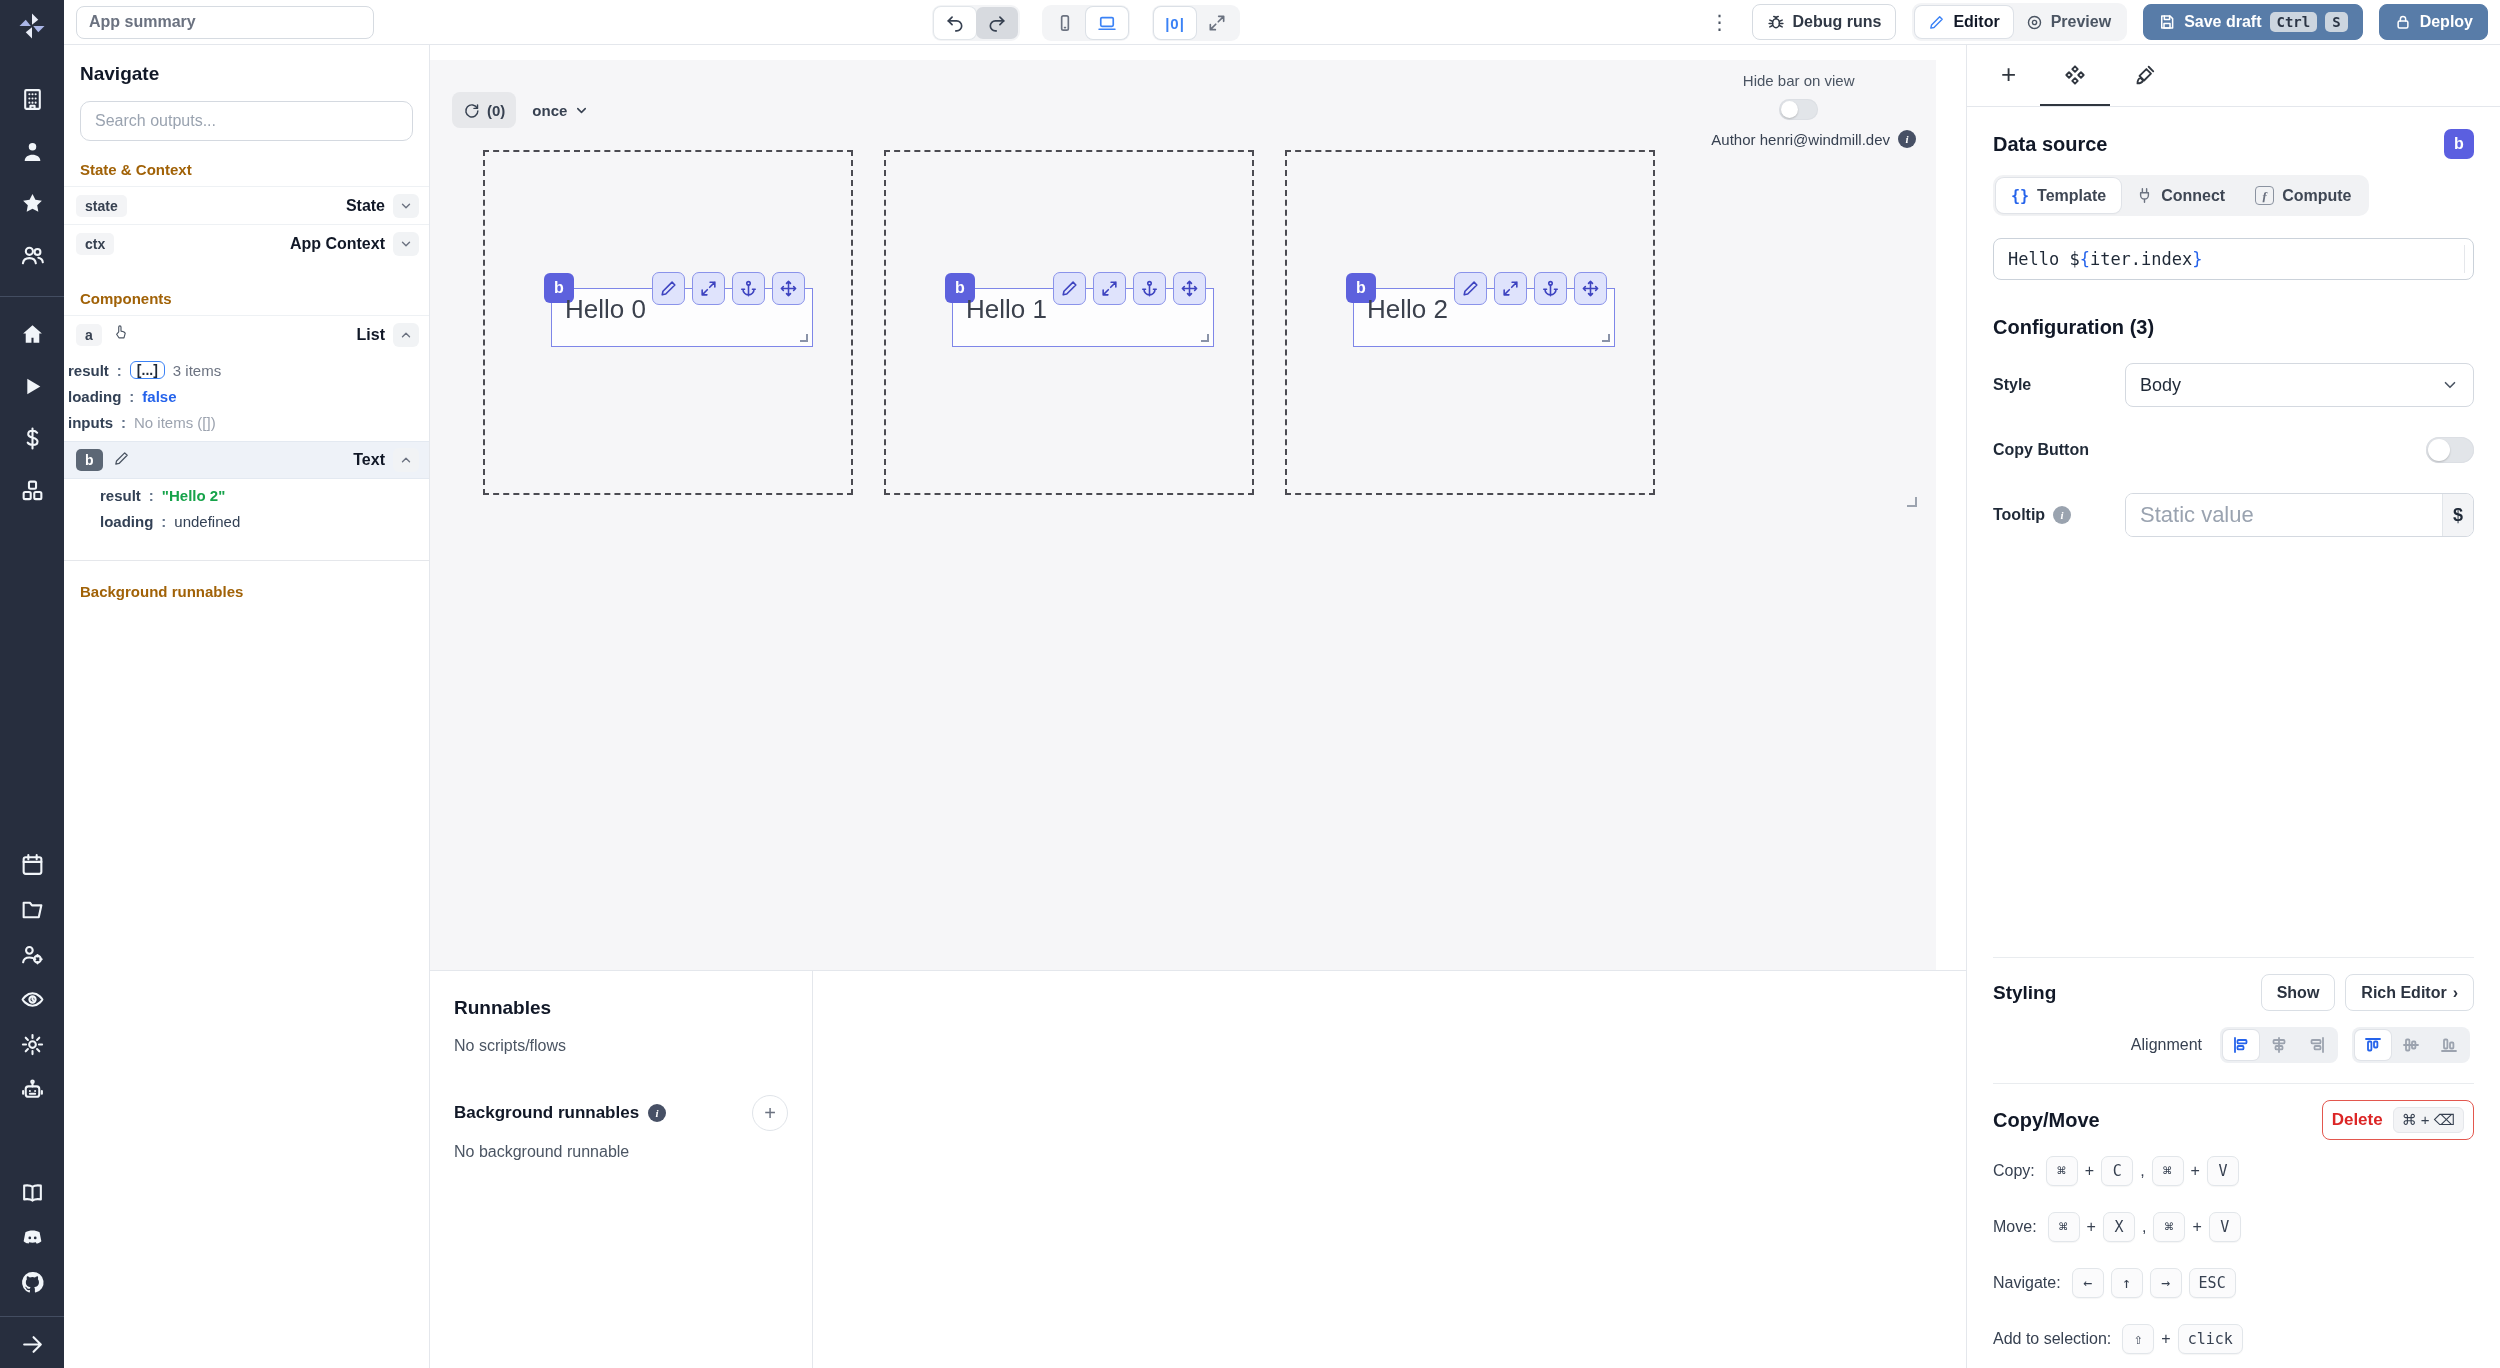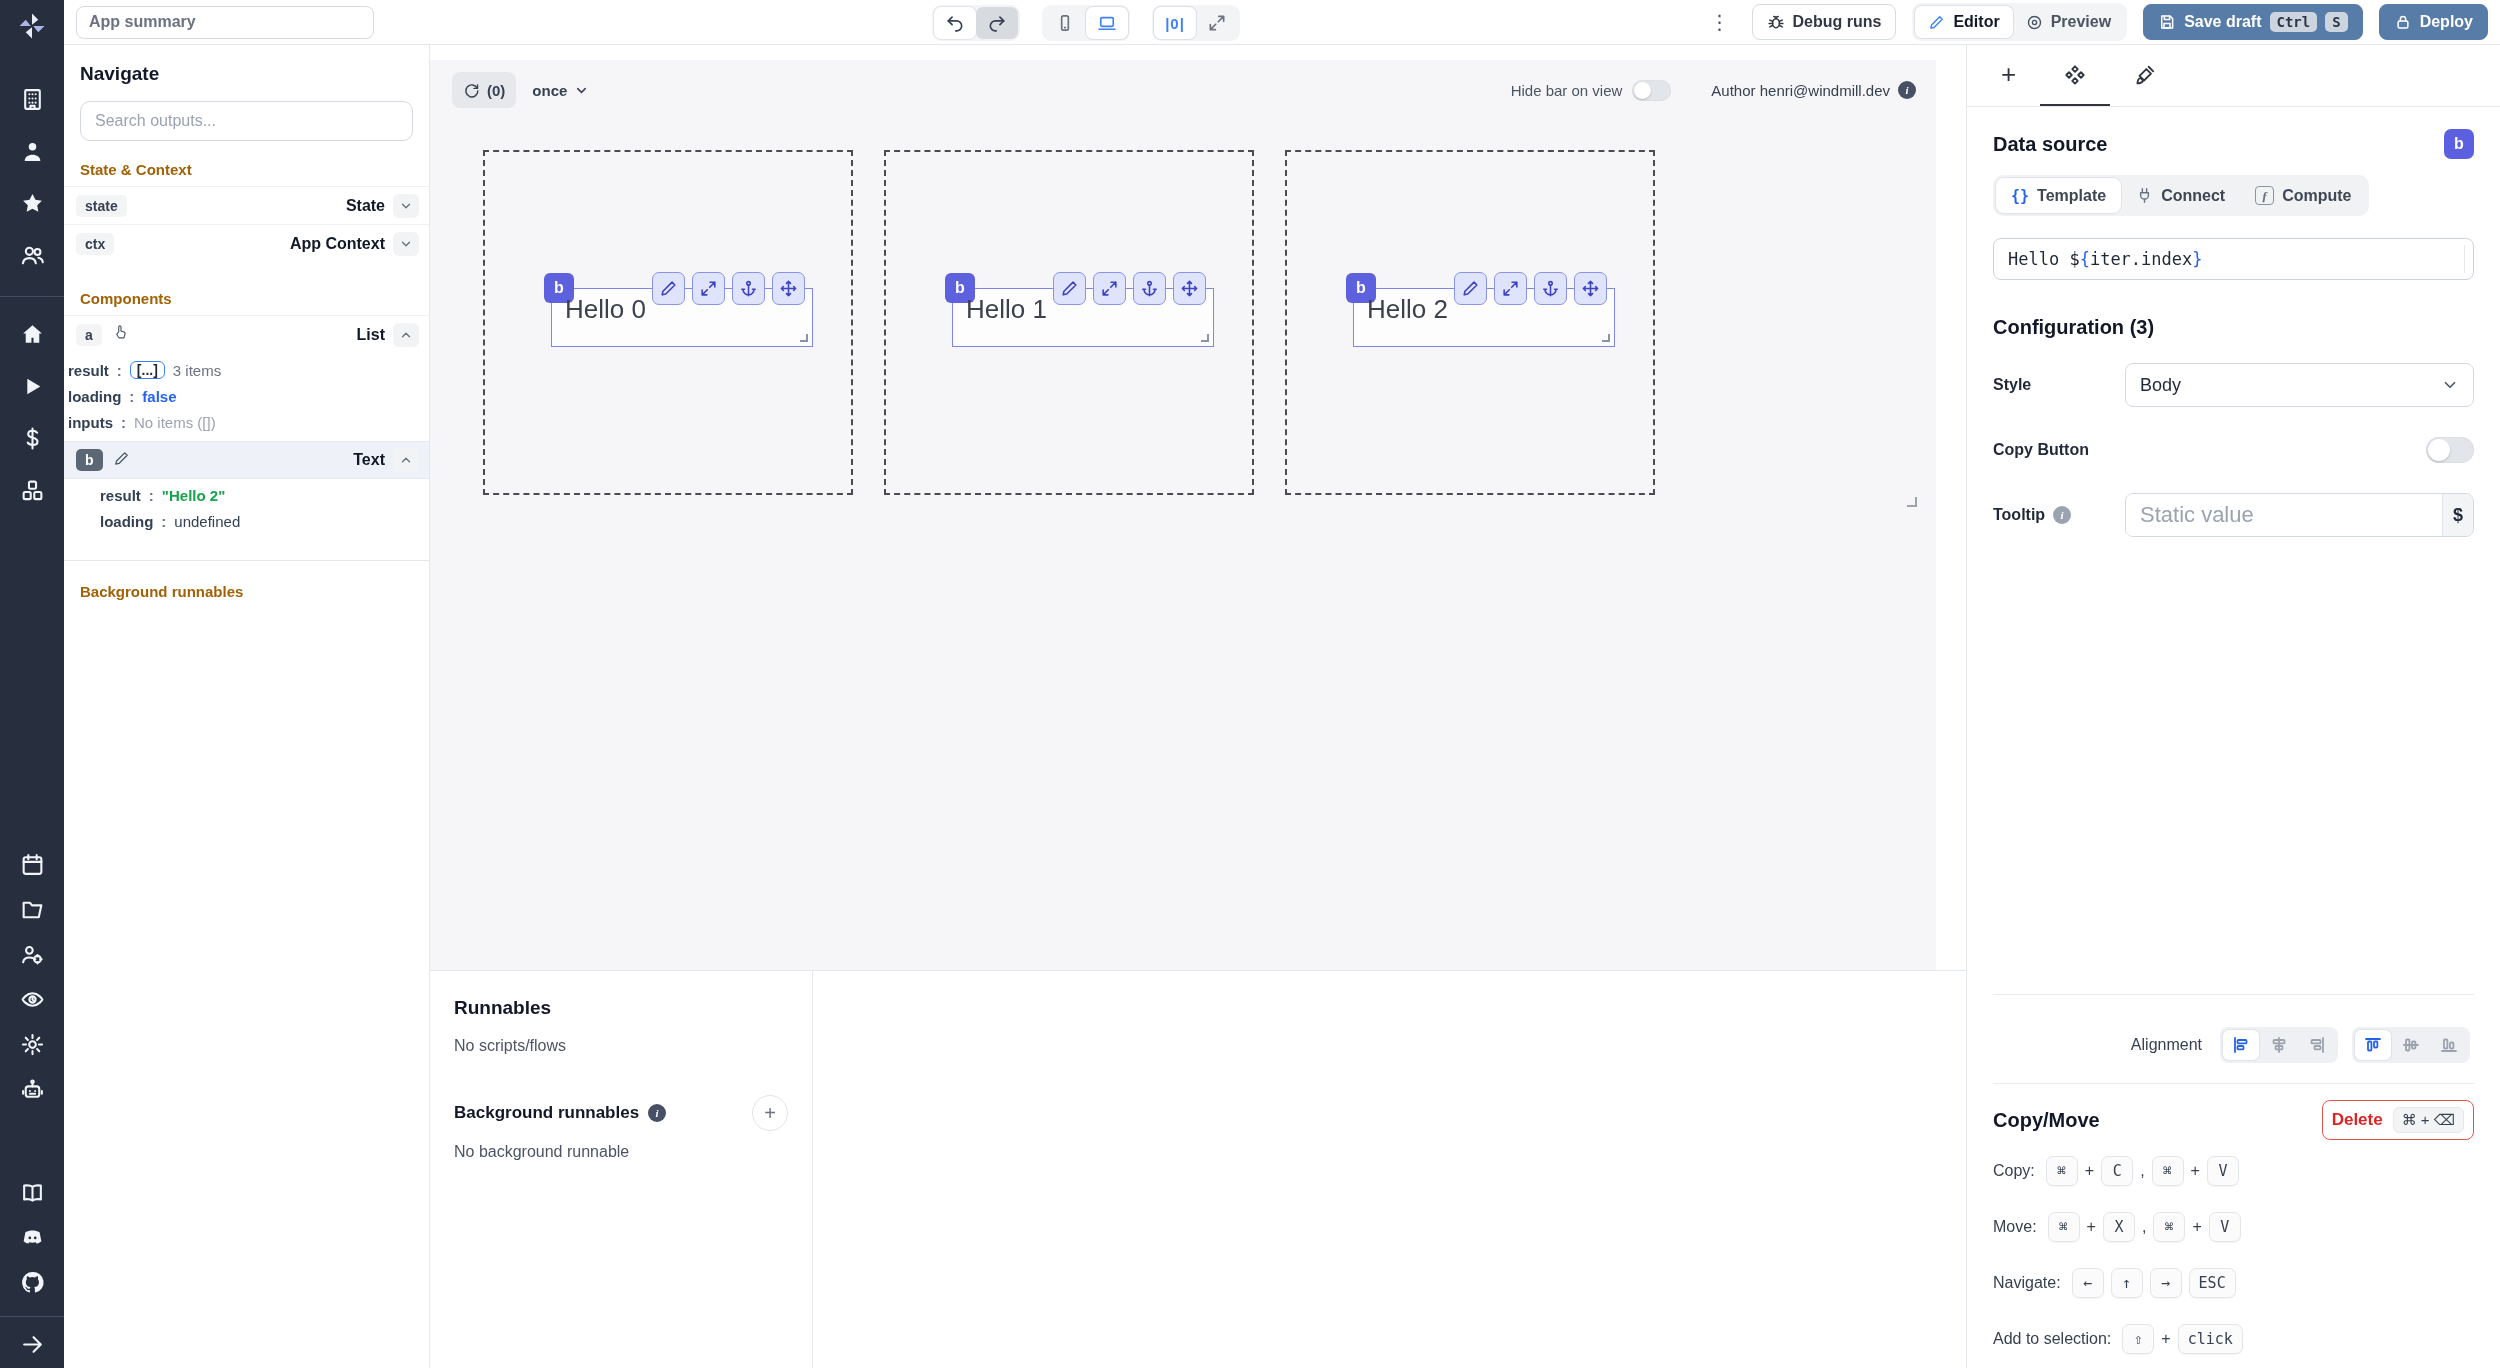--- a/index.html
+++ b/index.html
@@ -108,21 +108,21 @@
   .main { position:absolute; left:430px; top:45px; right:534px; bottom:0; background:#fff; }
   .canvas { position:absolute; left:0; top:15px; width:calc(100% - 30px); height:910px; background:#f6f6f8; }
   .canvas-bar { display:flex; align-items:center; padding:12px 20px 0 22px; }
   .refresh-chip {
     background:#e7e8eb; border-radius:8px; height:36px; display:flex; align-items:center; gap:7px; padding:0 11px;
     font-size:15px; color:#374151; font-weight:600; cursor:pointer;
   }
   .refresh-chip svg { width:17px; height:17px; stroke:#374151; fill:none; stroke-width:2; stroke-linecap:round; stroke-linejoin:round; }
   .schedule { display:flex; align-items:center; gap:7px; margin-left:16px; font-size:15px; font-weight:700; color:#374151; cursor:pointer; }
   .schedule svg { width:15px; height:15px; stroke:#374151; fill:none; stroke-width:2.4; stroke-linecap:round; stroke-linejoin:round; }
-  .canvas-bar-right { margin-left:auto; display:flex; align-items:center; gap:10px; }
+  .canvas-bar-right { margin-left:auto; display:flex; align-items:center; gap:10px;flex-direction:column; }
   .hide-bar-label { font-size:15px; color:#4b5563; }
   .toggle { width:39px; height:21px; border-radius:11px; background:#e2e5e9; position:relative; cursor:pointer; box-shadow: inset 0 0 0 1px #dcdfe4; }
   .toggle .knob { position:absolute; left:2px; top:2px; width:17px; height:17px; border-radius:50%; background:#fff; box-shadow:0 1px 2px rgba(0,0,0,.2); }
   .author { display:flex; align-items:center; gap:8px; margin-left:30px; font-size:15px; color:#374151; }
   .info-dot { width:18px; height:18px; border-radius:50%; background:#475065; color:#fff; font-size:11px; font-weight:700; display:flex; align-items:center; justify-content:center; font-family:"Liberation Serif",serif; font-style:italic; }
   .info-dot.lt { background:#9aa3af; }
 
   .grid { position:absolute; left:53px; top:90px; display:flex; gap:31px; }
   .gridbox { width:370px; height:345px; border:2px dashed #4b4b52; position:relative; }
   .component { position:absolute; left:66px; top:136px; width:262px; height:59px; background:#fdfdfe; border:1px solid #7e86e8; }
@@ -727,20 +727,30 @@
         </span>
         <div class="tooltip-input-wrap">
           <input class="tooltip-input" placeholder="Static value" style="">
           <span class="dollar-btn">$</span>
         </div>
       </div>
 
       <div class="rspacer"></div>
 
       <div class="styling-sec">
+        <div class="styling-head">
+          <span class="r-title" style="font-size:19px">Styling</span>
+          <span class="btns">
+            <span class="sm-btn">Show</span>
+            <span class="sm-btn">
+              <span>Rich Editor</span>
+              <span>›</span>
+            </span>
+          </span>
+        </div>
         <div class="align-row">
           <span class="align-label">Alignment</span>
           <span class="align-group">
             <span class="al-btn sel">
                 <svg viewBox="0 0 18 18">
                   <path d="M3 2v14"></path>
                   <rect x="5.5" y="4" width="9" height="3.4" rx="1"></rect>
                   <rect x="5.5" y="10" width="6" height="3.4" rx="1"></rect>
                 </svg>
               </span>

